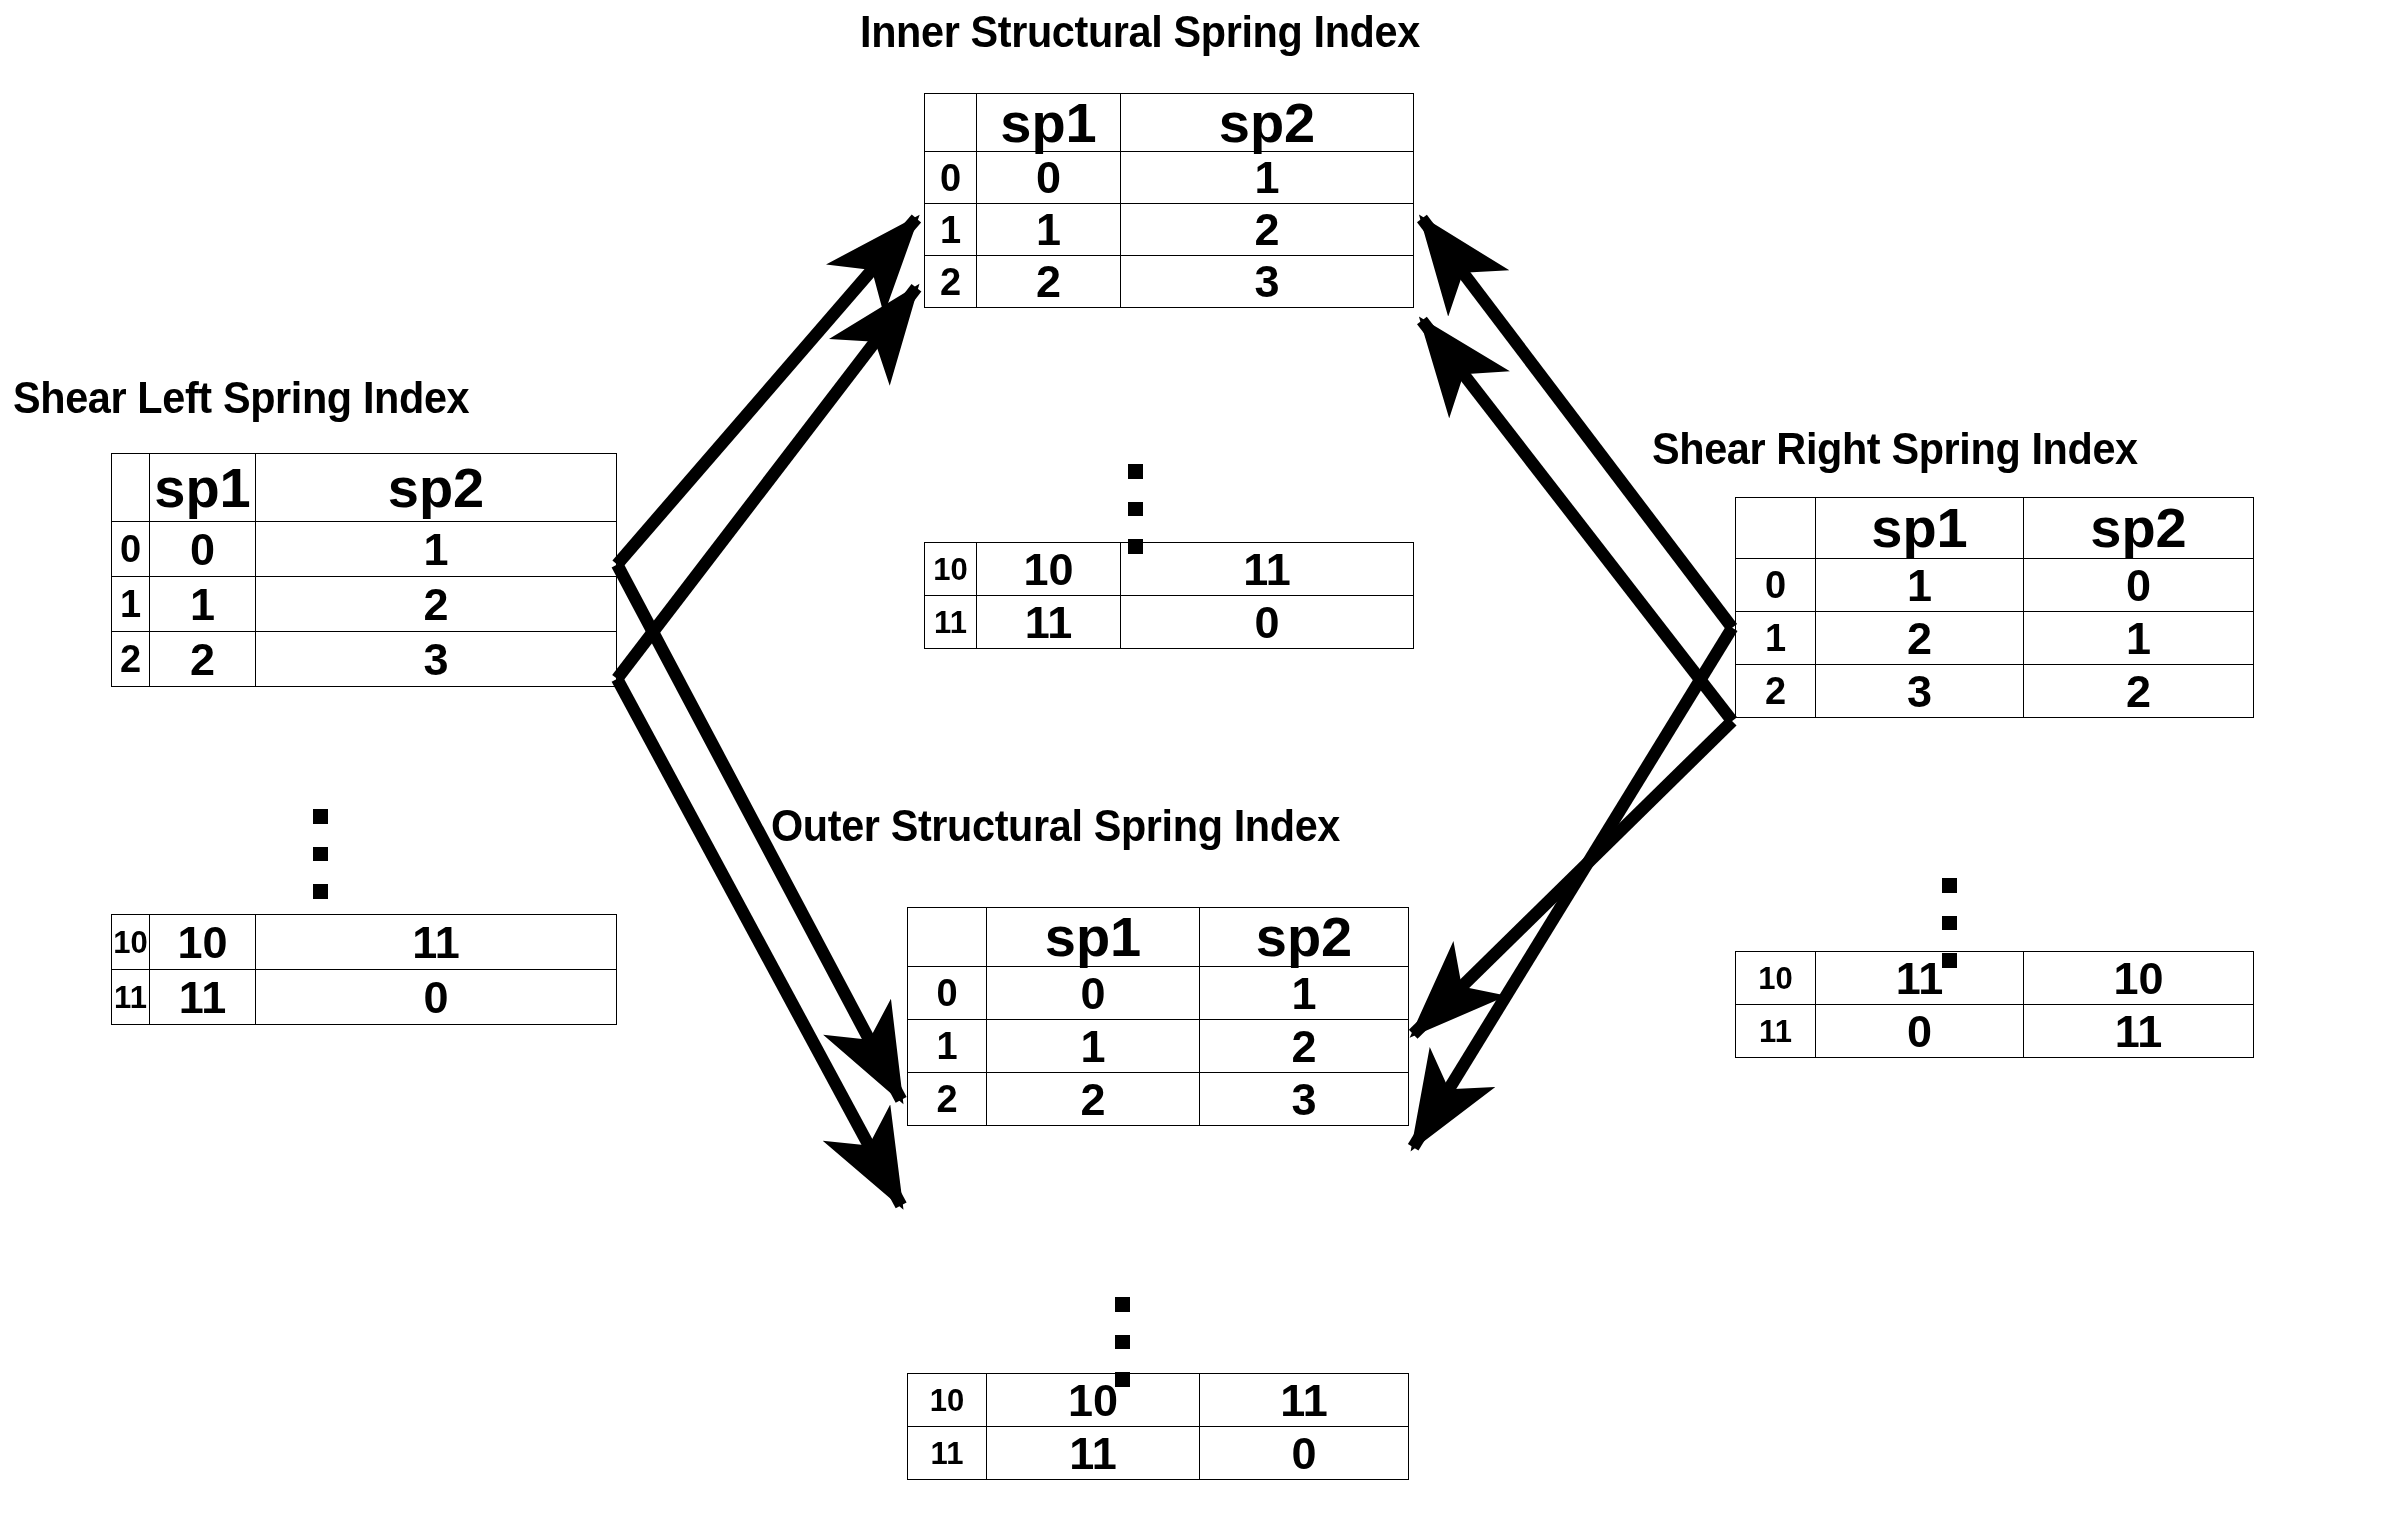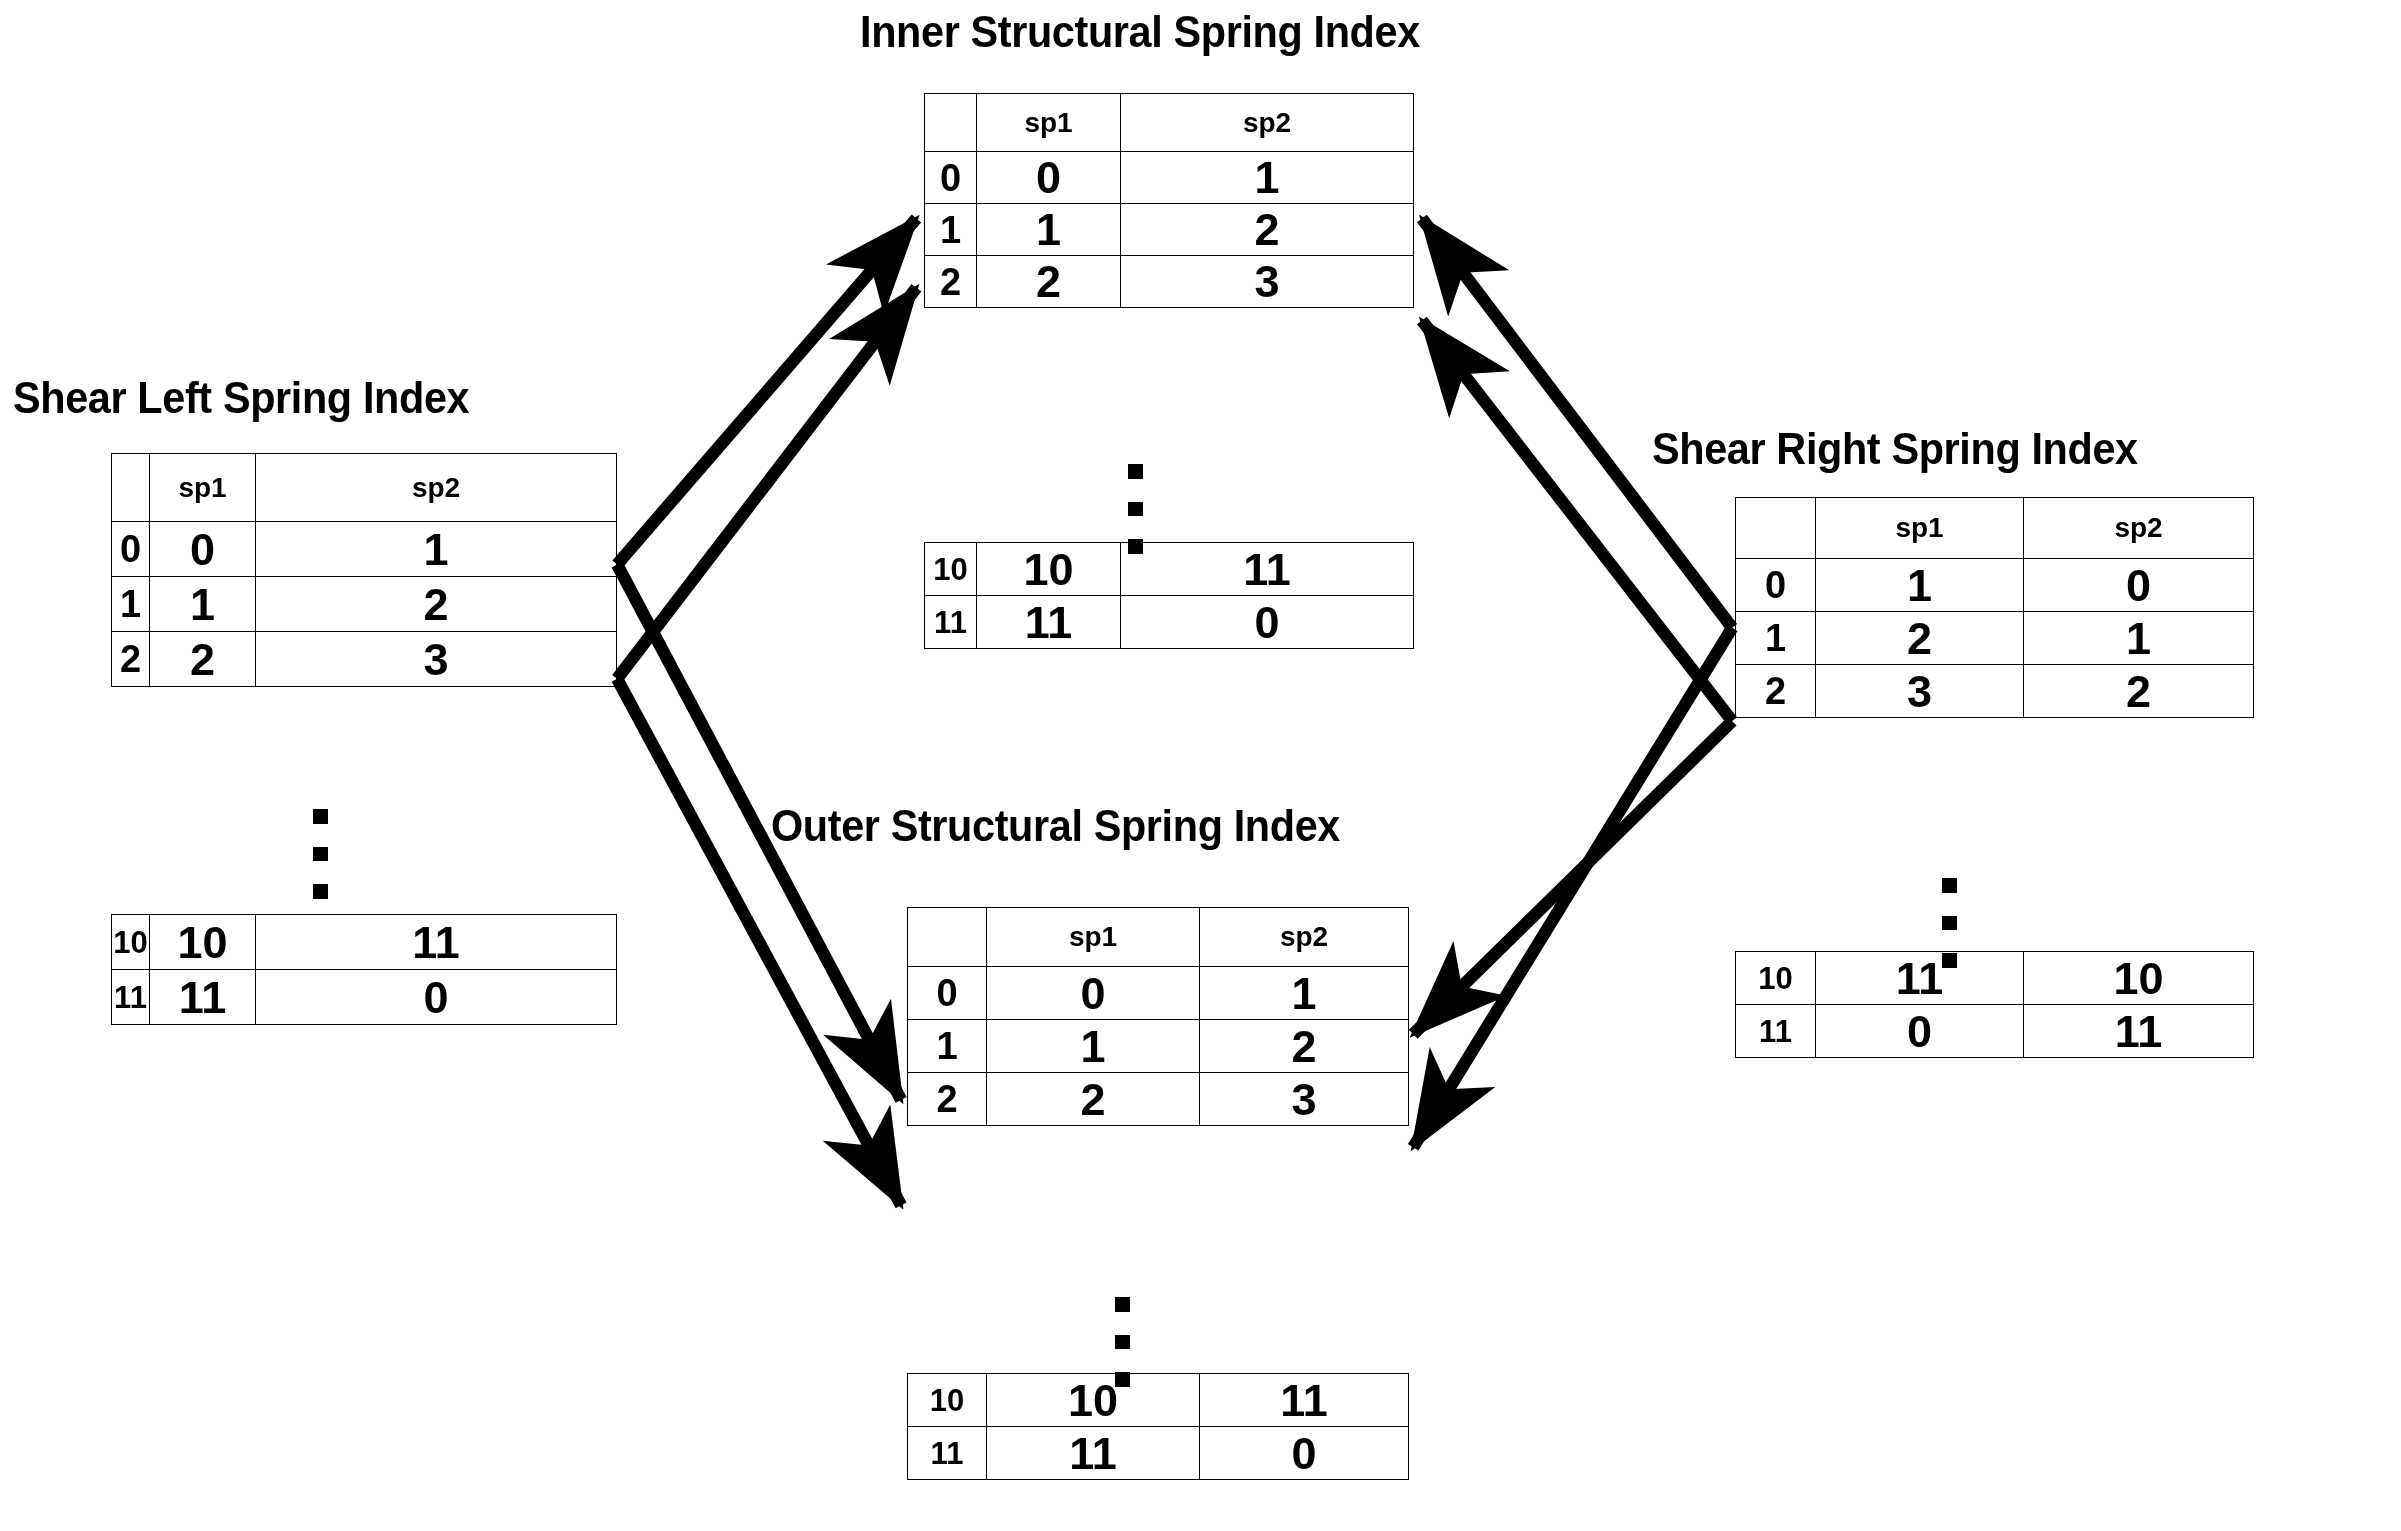--- a/index.html
+++ b/index.html
@@ -42,21 +42,21 @@
   .tbl td.idx {
     font-size: 38px;
   }
   .tbl td.idx.wide2 {
     font-size: 31px;
   }
   .tbl td.val {
     font-size: 45px;
   }
   .tbl td.hdr {
-    font-size: 28px;
+    font-size: 56px;
   }
   .tbl td.blank { border: 1.5px solid #000000; }
   .vdots {
     position: absolute;
     width: 14.6px;
   }
   .vdots i {
     display: block;
     width: 14.6px;
     height: 14.6px;

